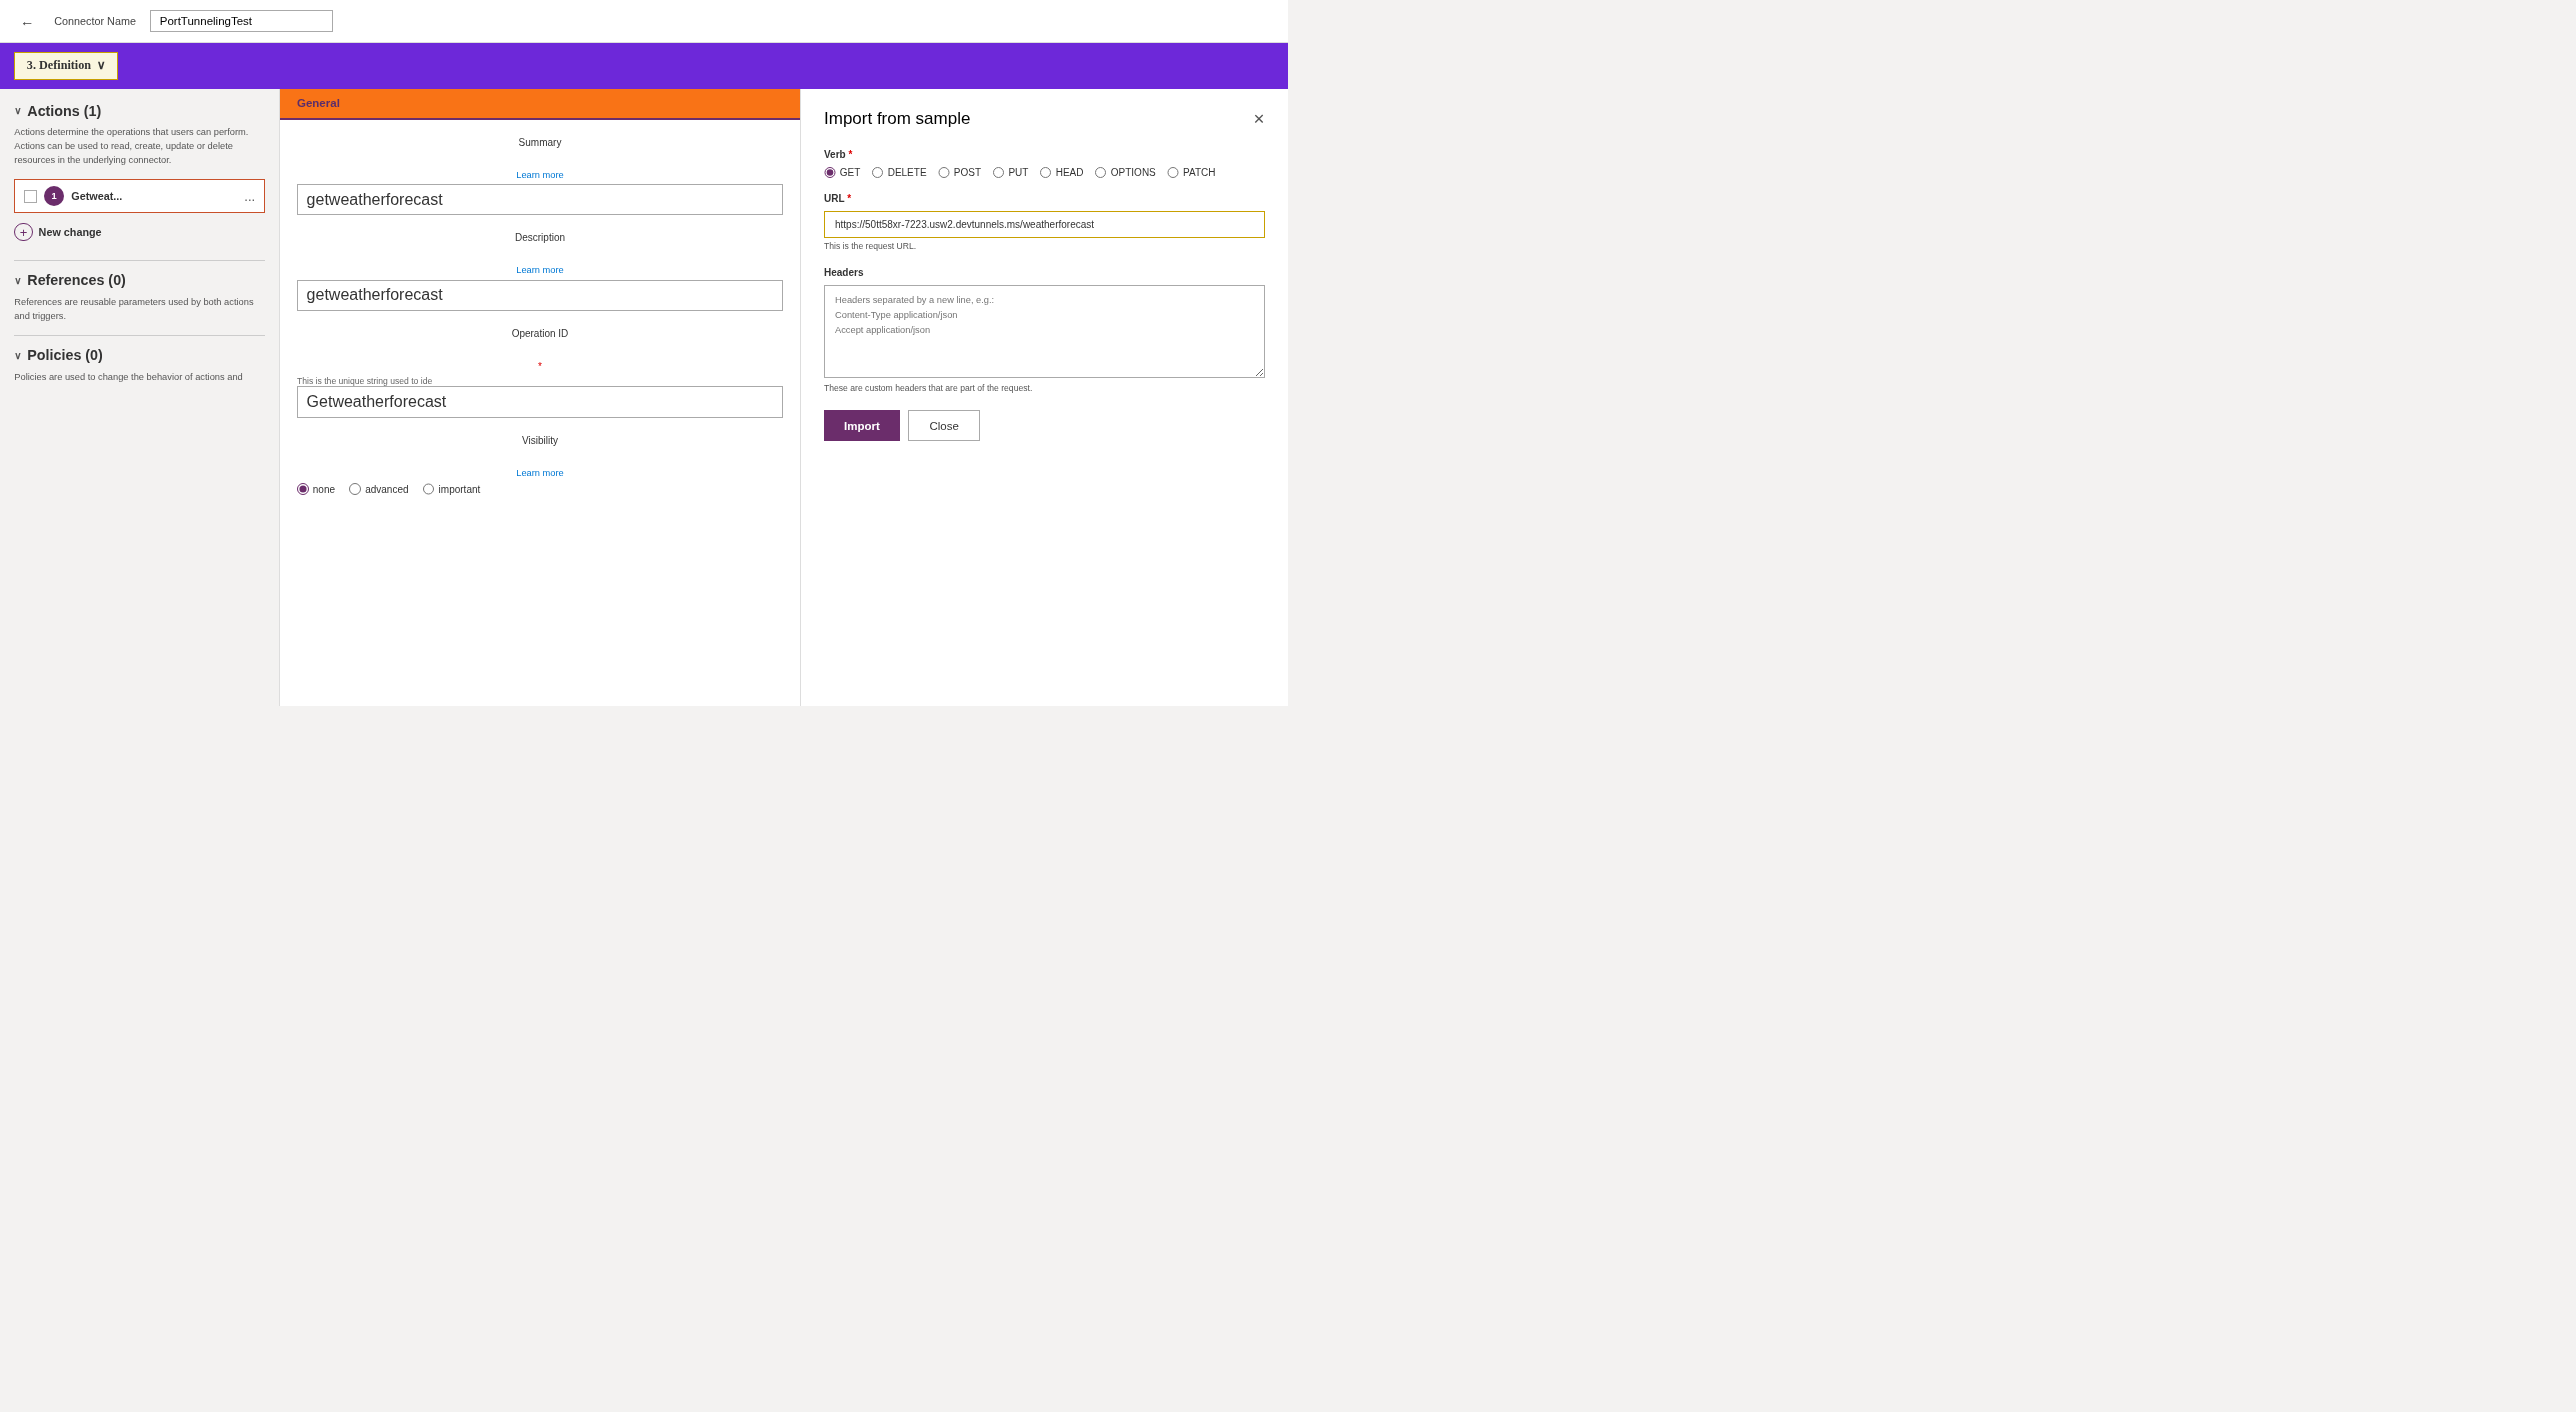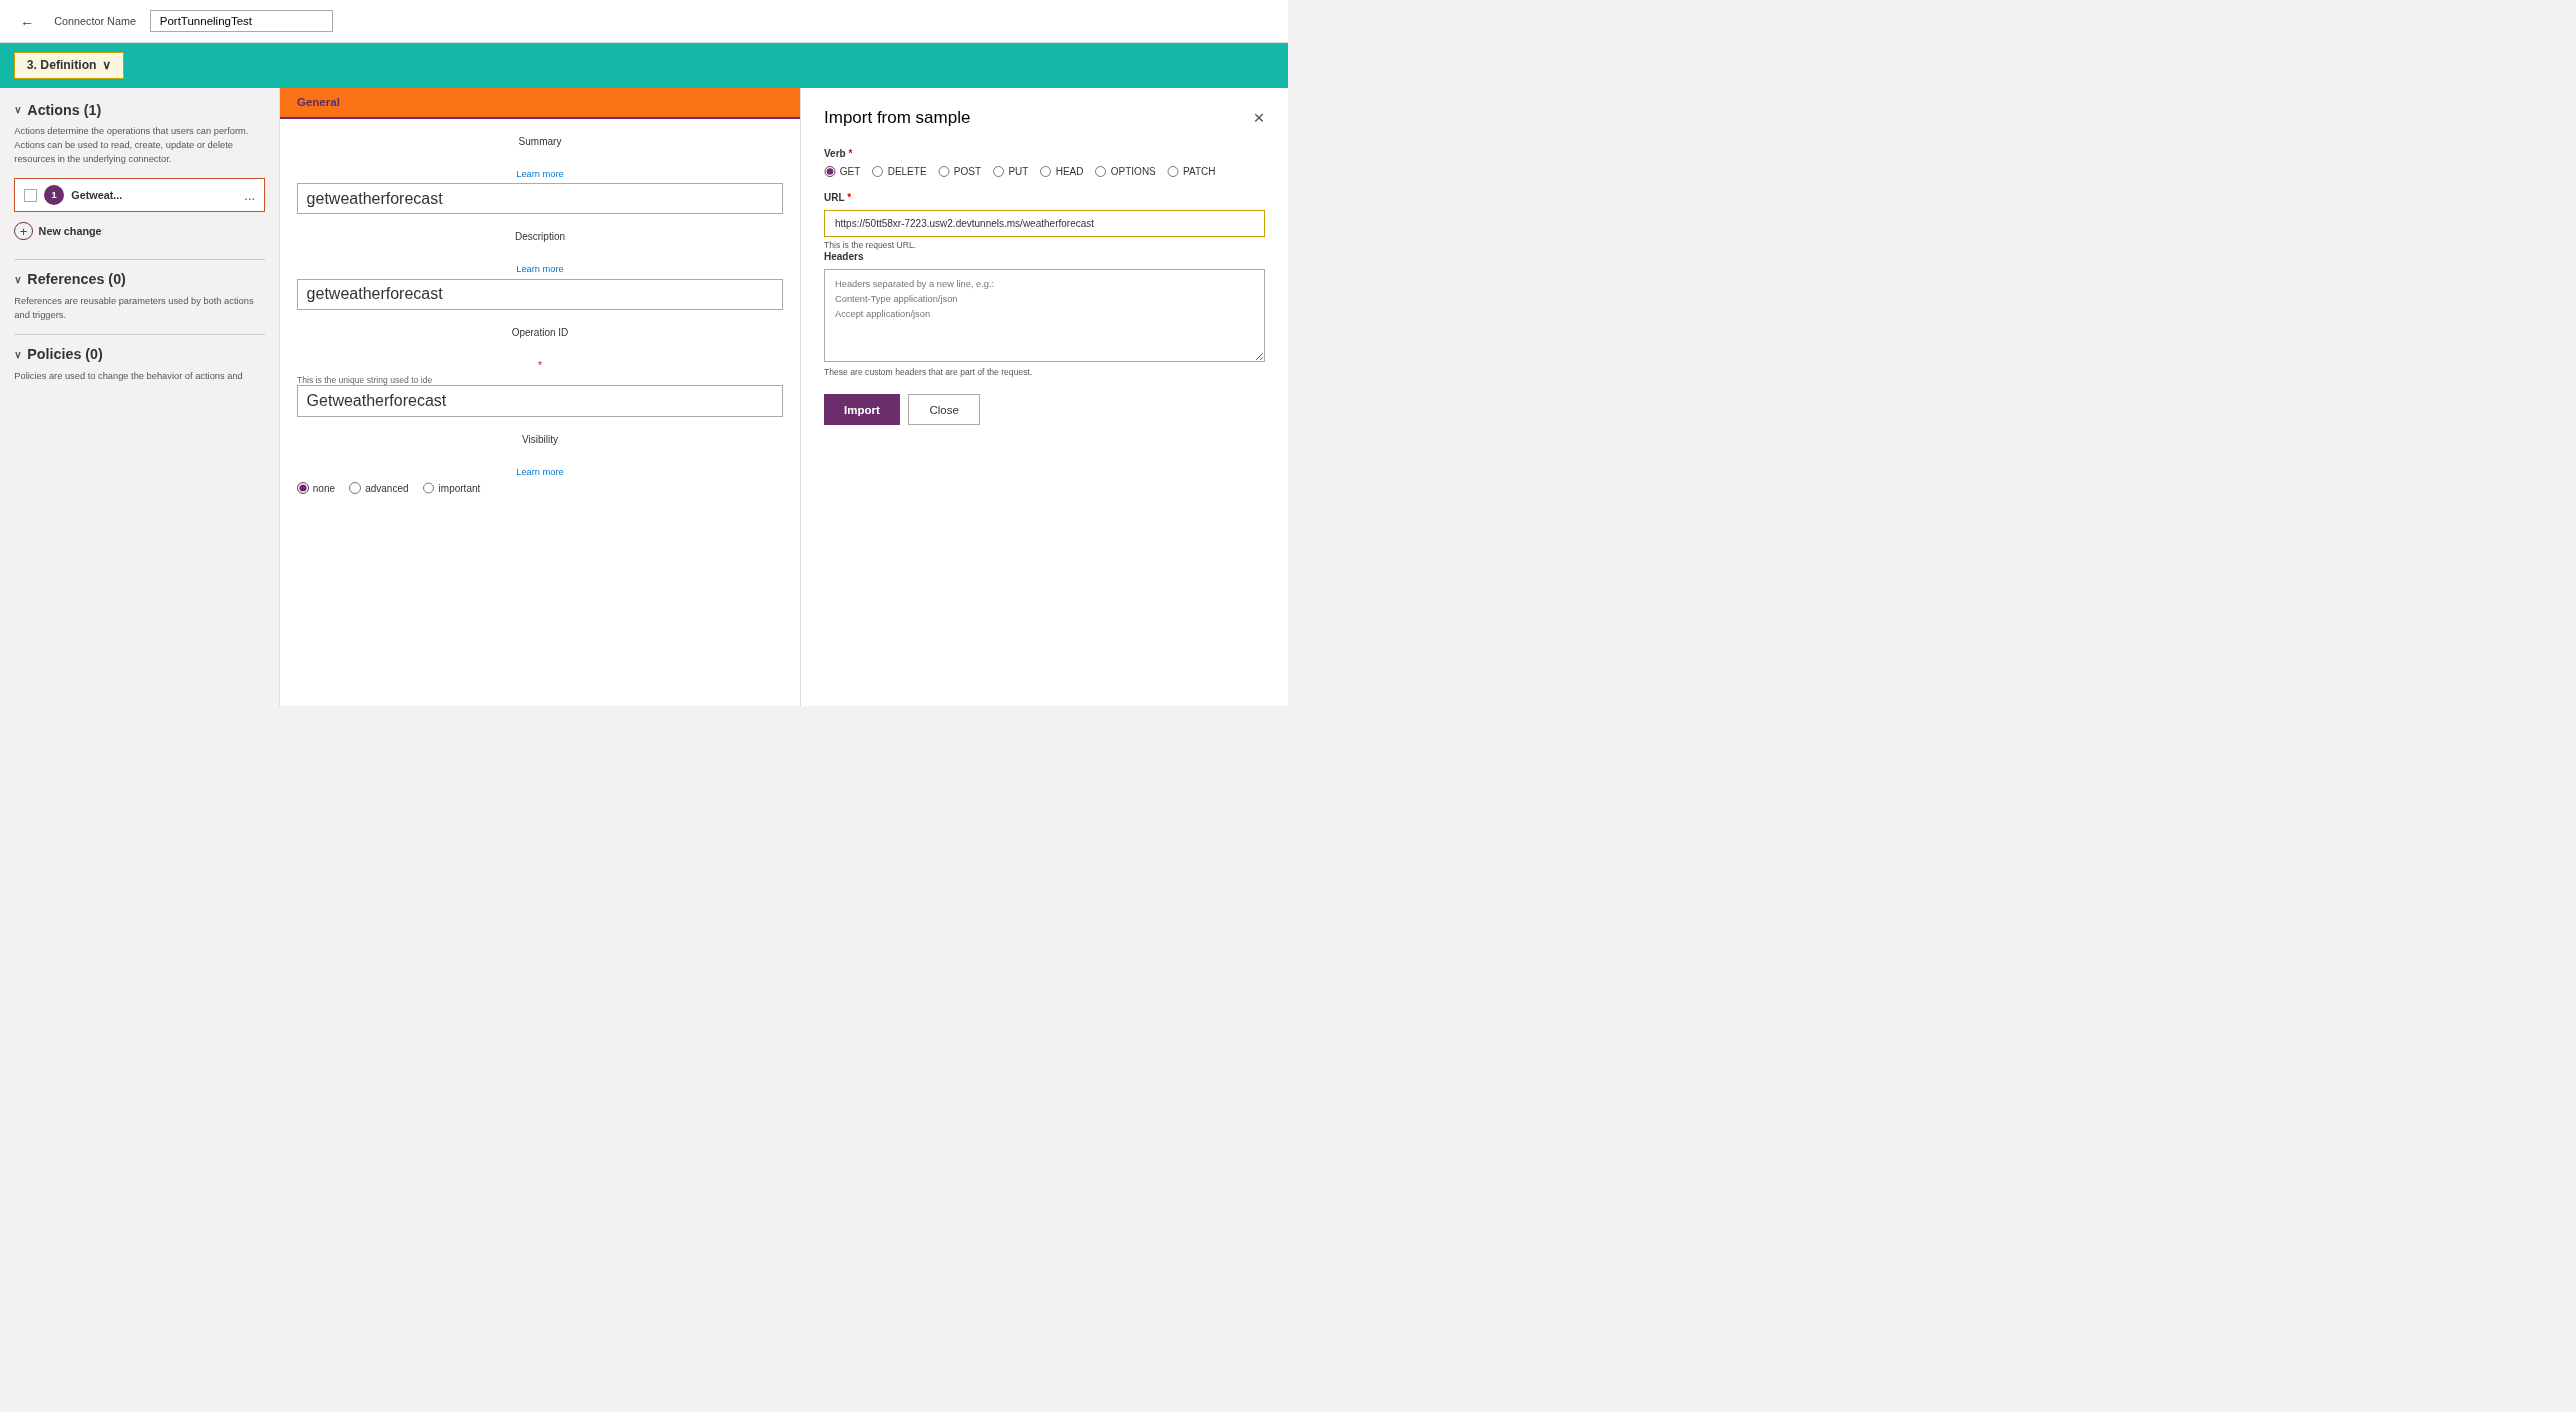--- a/index.html
+++ b/index.html
@@ -39,21 +39,22 @@
       border: 0.7px solid #aaa;
       padding: 4.3px 8.6px;
       font-size: 11.5px;
       width: 183px;
       color: #000;
     }
 
     
     .definition-bar {
       padding: 8.6px 14.3px;
-      background: #14b8a6;
+      background: #6d28d9;
+      font-family: Liberation Serif, serif;
     }
     .definition-tab {
       display: inline-flex;
       align-items: center;
       gap: 5.7px;
       border: 1.4px solid #c8a000;
       background: #faf6e0;
       padding: 5.7px 11.5px;
       font-size: 12.2px;
       font-weight: 600;
@@ -287,21 +288,21 @@
       font-size: 10px;
       color: #333;
     }
     .verb-radio {
       width: 11.5px;
       height: 11.5px;
       accent-color: #6b2d6b;
     }
 
     .url-section {
-      margin-bottom: 1px;
+      margin-bottom: 16px;
     }
     .url-input {
       width: 100%;
       border: 1.4px solid #c8a000;
       padding: 7.2px 10px;
       font-size: 10px;
       color: #333;
       outline: none;
     }
     .url-note {

